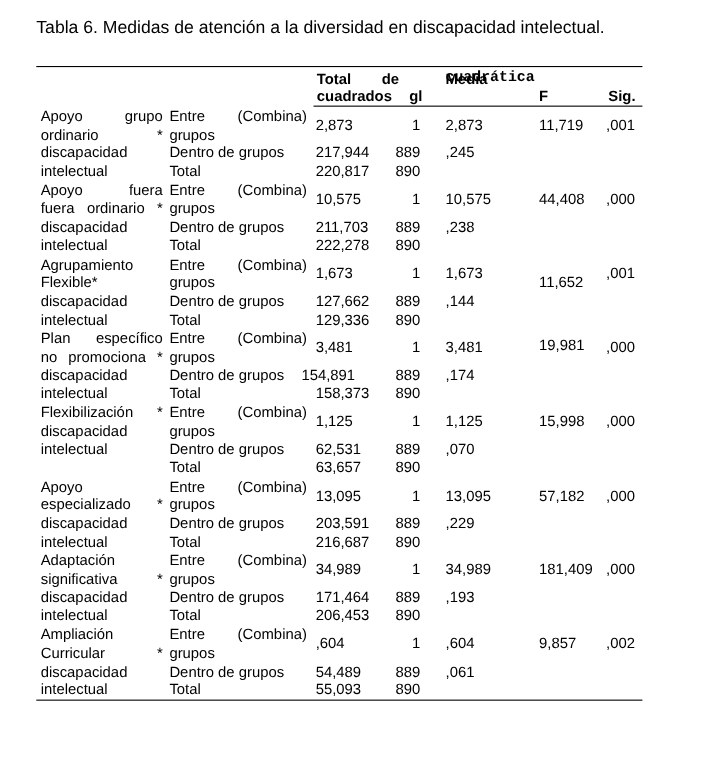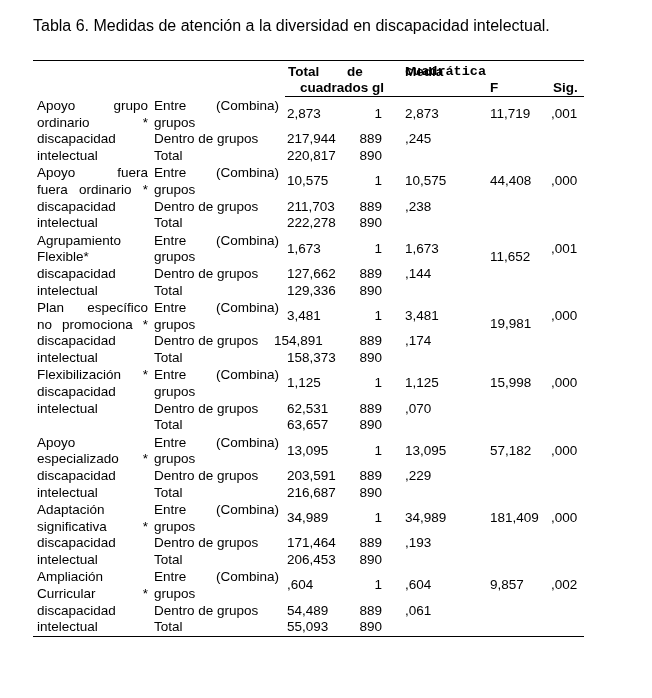--- a/index.html
+++ b/index.html
@@ -14,21 +14,21 @@
   .src { position:absolute; left:154px; width:125px; font-size:13.5px; line-height:16.5px; }
 </style>
 </head>
 <body>
 
 <div class="title">Tabla 6. Medidas de atención a la diversidad en discapacidad intelectual.</div>
 <div class="rule-top"></div>
 
 <div class="hdr" style="left:288px;top:64px;">Total</div>
 <div class="hdr" style="left:347px;top:64px;">de</div>
-<div class="hdr" style="left:300px;top:80px;">cuadrados</div>
+<div class="hdr" style="left:288px;top:80px;">cuadrados</div>
 <div class="hdr" style="left:372px;top:80px;">gl</div>
 <div class="hdr" style="left:405px;top:64px;">Media</div>
 <div class="hdr" style="left:405px;top:64px;font-family:Liberation Mono, monospace;">cuadrática</div>
 <div class="hdr" style="left:490px;top:80px;">F</div>
 <div class="hdr" style="left:553px;top:80px;">Sig.</div>
 <div class="rule-head"></div>
 
 <div id="table-body">
     <div>
       <div class="var" style="top: 98px; text-align-last: justify;">Apoyo grupo</div>
@@ -95,21 +95,21 @@
       <div class="var" style="top: 316.6px; text-align-last: justify;">no promociona *</div>
       <div class="var" style="top:333.29999999999995px;">discapacidad</div>
       <div class="var" style="top:350px;">intelectual</div>
       <div class="src" style="top: 299.9px; text-align: justify; text-align-last: justify;">Entre (Combina)</div>
       <div class="src" style="top:316.59999999999997px;">grupos</div>
       <div class="src" style="top:333.29999999999995px;">Dentro de grupos</div>
       <div class="src" style="top:350px;">Total</div>
       <div class="cell" style="left:287px;top:307.9px;">3,481</div>
       <div class="cell" style="left:362px;top:307.9px;width:20px;text-align:right;">1</div>
       <div class="cell" style="left:405px;top:307.9px;">3,481</div>
-      <div class="cell" style="left:490px;top:316px;">19,981</div>
+      <div class="cell" style="left:490px;top:306px;">19,981</div>
       <div class="cell" style="left:551px;top:307.9px;">,000</div>
       <div class="cell" style="left:274px;top:333.29999999999995px;">154,891</div>
       <div class="cell" style="left:357px;top:333.29999999999995px;width:25px;text-align:right;">889</div>
       <div class="cell" style="left:405px;top:333.29999999999995px;">,174</div>
       <div class="cell" style="left:287px;top:350px;">158,373</div>
       <div class="cell" style="left:357px;top:350px;width:25px;text-align:right;">890</div>
     </div>
     <div>
       <div class="var" style="top: 367.2px; text-align-last: justify;">Flexibilización *</div>
       <div class="var" style="top:383.9px;">discapacidad</div>

